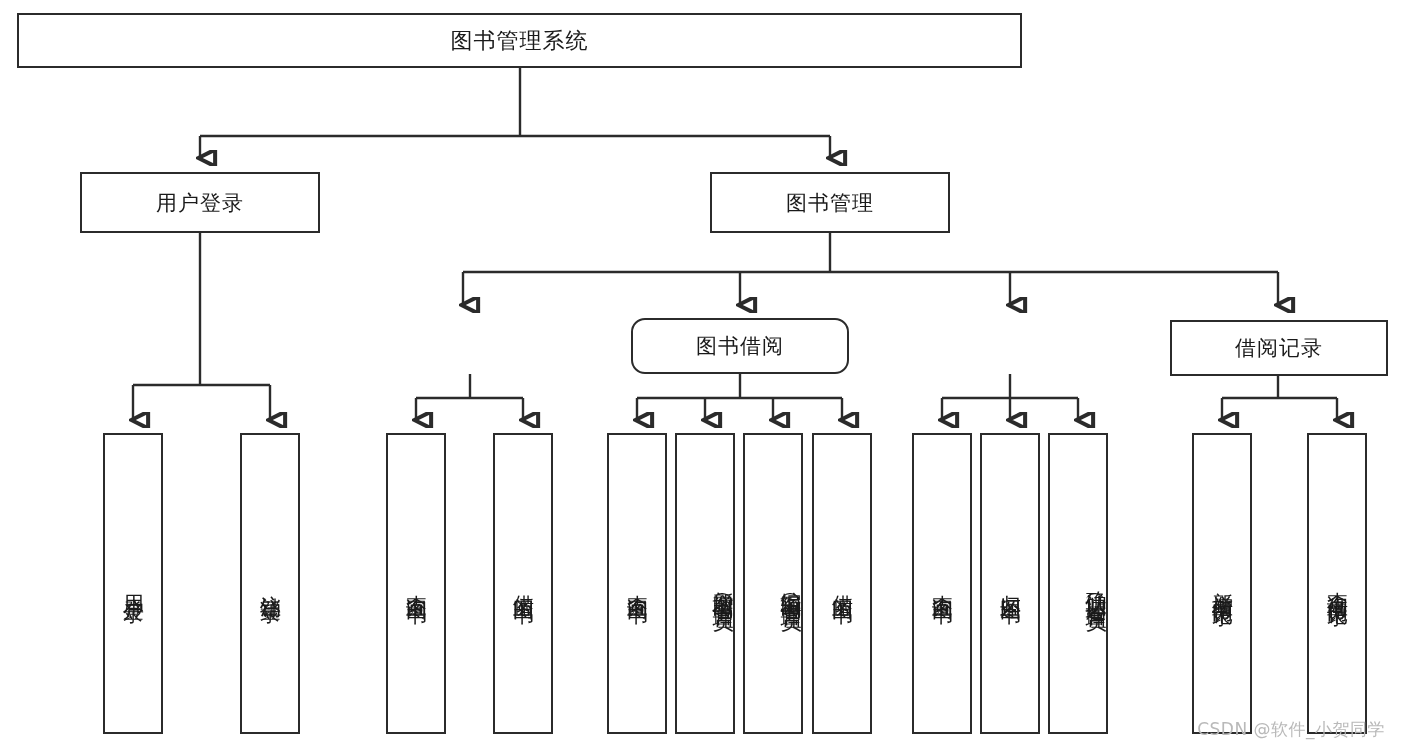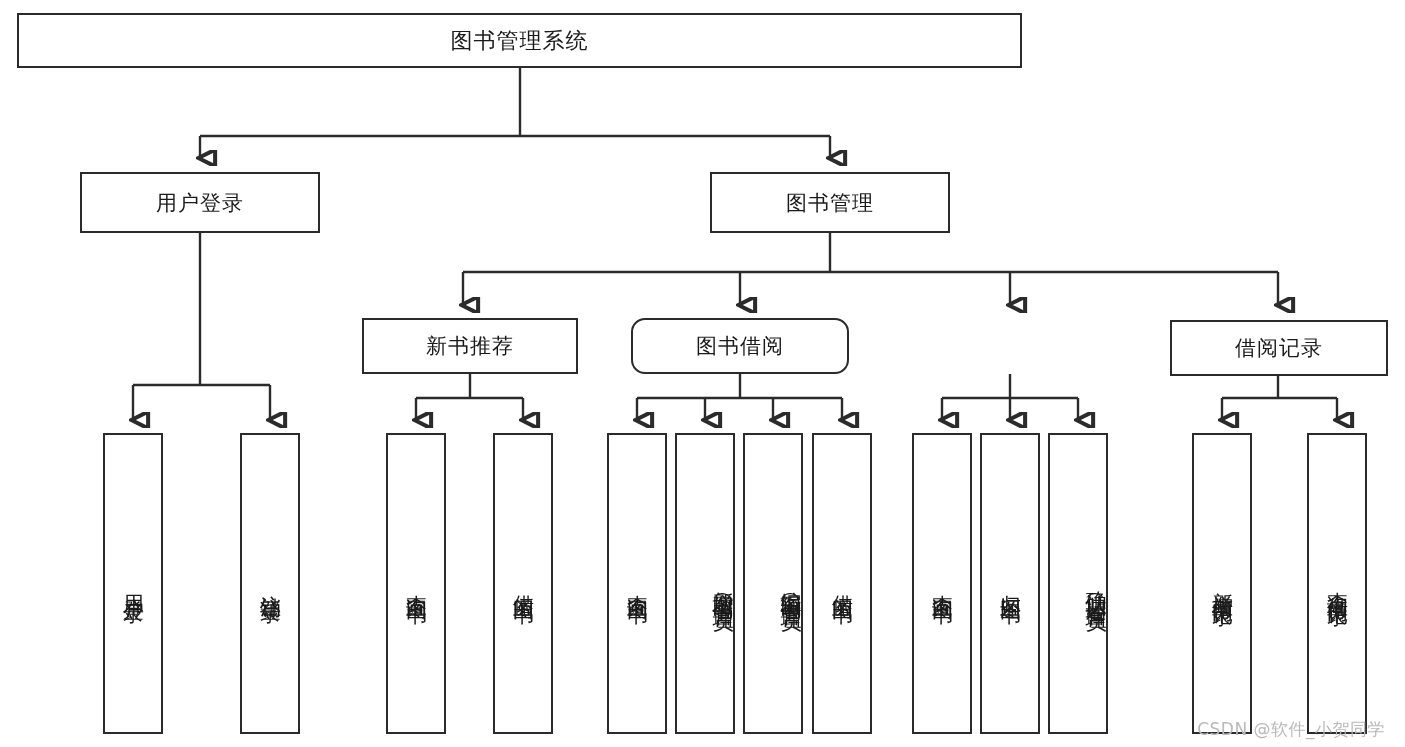--- a/index.html
+++ b/index.html
@@ -131,23 +131,20 @@
   </div>
 
   <div class="node node-h" style="left:80px; top:172px; width:240px; height:61px;">
     <span>用户登录</span>
   </div>
 
   <div class="node node-h" style="left:710px; top:172px; width:240px; height:61px;">
     <span>图书管理</span>
   </div>
 
-  <div class="node node-h" style="left:362px; top:318px; width:216px; height:56px;">
-    <span>新书推荐</span>
-  </div>
 
   <div class="node node-h" style="left:631px; top:318px; width:218px; height:56px;border-radius:14px;">
     <span>图书借阅</span>
   </div>
 
 
   <div class="node node-h" style="left:1170px; top:320px; width:218px; height:56px;">
     <span>借阅记录</span>
   </div>
 

